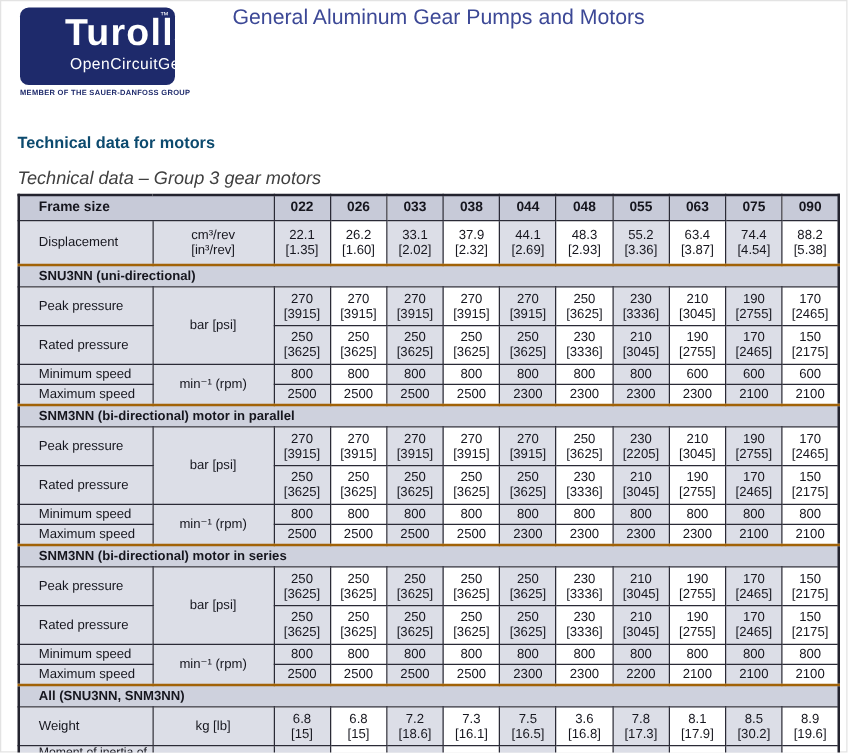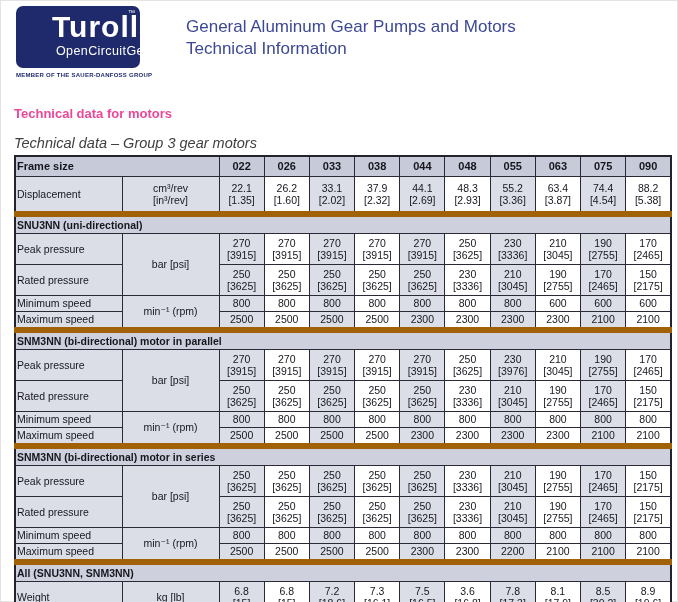--- a/index.html
+++ b/index.html
@@ -10,36 +10,36 @@
   }
   
   .logo-box{position:absolute;left:16px;top:6px;width:124px;height:62px;
     background:#1e2a6b;border-radius:7px;color:#fff;}
   .logo-word{text-align:center;font-size:30px;font-weight:bold;line-height:1;margin-top:6px;letter-spacing:1px;padding-left:36px;}
   .logo-tm{position:absolute;top:3px;right:5px;font-size:7px;color:#fff;}
   .logo-sub{text-align:center;font-size:12.5px;margin-top:2px;letter-spacing:.4px;margin-left:40px;}
   .logo-member{position:absolute;left:16px;top:72px;width:140px;font-size:6px;
     font-weight:bold;color:#1e2a6b;letter-spacing:.25px;}
   
-  .title-block{position:absolute;left:186px;top:16px;font-size:17px;color:#3c4896;line-height:22px;}
+  .title-block{position:absolute;left:186px;top:3px;font-size:17px;color:#3c4896;line-height:22px;}
   .title-group{color:#3fae53;}
-  .h-motors{position:absolute;left:14px;top:106px;font-size:13px;font-weight:bold;color:#ec4899;}
+  .h-motors{position:absolute;left:14px;top:106px;font-size:13px;font-weight:bold;color:#0c4a6e;}
   .t-caption{position:absolute;left:14px;top:135px;font-size:14.5px;font-style:italic;color:#404040;}
   
   .twrap{position:absolute;left:14px;top:155px;}
   table{border-collapse:collapse;table-layout:fixed;width:658px;
     border:2px solid #23232e;font-size:10.5px;color:#16161e;}
   td,th{border:1px solid #2a2a36;padding:0 2px;text-align:center;
     vertical-align:middle;line-height:1.18;overflow:hidden;font-weight:normal;}
   td div,th div{line-height:1.18;}
-  .left{text-align:left;padding-left:1px;}
+  .left{text-align:left;padding-left:15px;}
   .head{background:#c7cad8;font-weight:bold;font-size:11px;}
   .lab{background:#dcdee7;}
   .sect{background:#ced1dd;font-weight:bold;}
-  .rs td{border-top:6px solid #a16207;height:16px;}
+  .rs td{border-top:2px solid #a16207;height:16px;}
   .sh{background:#dcdee7;}
   .val{background:#fff;}
   .val.sh{background:#dcdee7;}
   .rh th{height:19px;}
   .r2d td{height:34px;}
   .r1 td{height:15px;}
   .r2 td{height:30px;}
   tbody tr:last-child td{height:32px;}
   tbody tr:last-child td.lab{font-size:9.8px;}
 </style>
@@ -48,21 +48,20 @@
 
 <div class="logo-box">
   <div class="logo-word">Turolla</div>
   <span class="logo-tm">™</span>
   <div class="logo-sub">OpenCircuitGear</div>
 </div>
 <div class="logo-member">MEMBER OF THE SAUER-DANFOSS GROUP</div>
 
 <div class="title-block">
   <div>General Aluminum Gear Pumps and Motors</div>
-  <div>Technical Information</div>
 </div>
 
 <div class="h-motors">Technical data for motors</div>
 <div class="t-caption">Technical data – Group 3 gear motors</div>
 
 <div class="twrap">
   <table>
     <colgroup>
       <col style="width:107px">
         <col style="width:97px">
@@ -280,21 +279,21 @@
           <td class="val sh">
             <div>270</div>
             <div>[3915]</div>
           </td>
           <td class="val">
             <div>250</div>
             <div>[3625]</div>
           </td>
           <td class="val sh">
             <div>230</div>
-            <div>[3976]</div>
+            <div>[2205]</div>
           </td>
           <td class="val">
             <div>210</div>
             <div>[3045]</div>
           </td>
           <td class="val sh">
             <div>190</div>
             <div>[2755]</div>
           </td>
           <td class="val">

